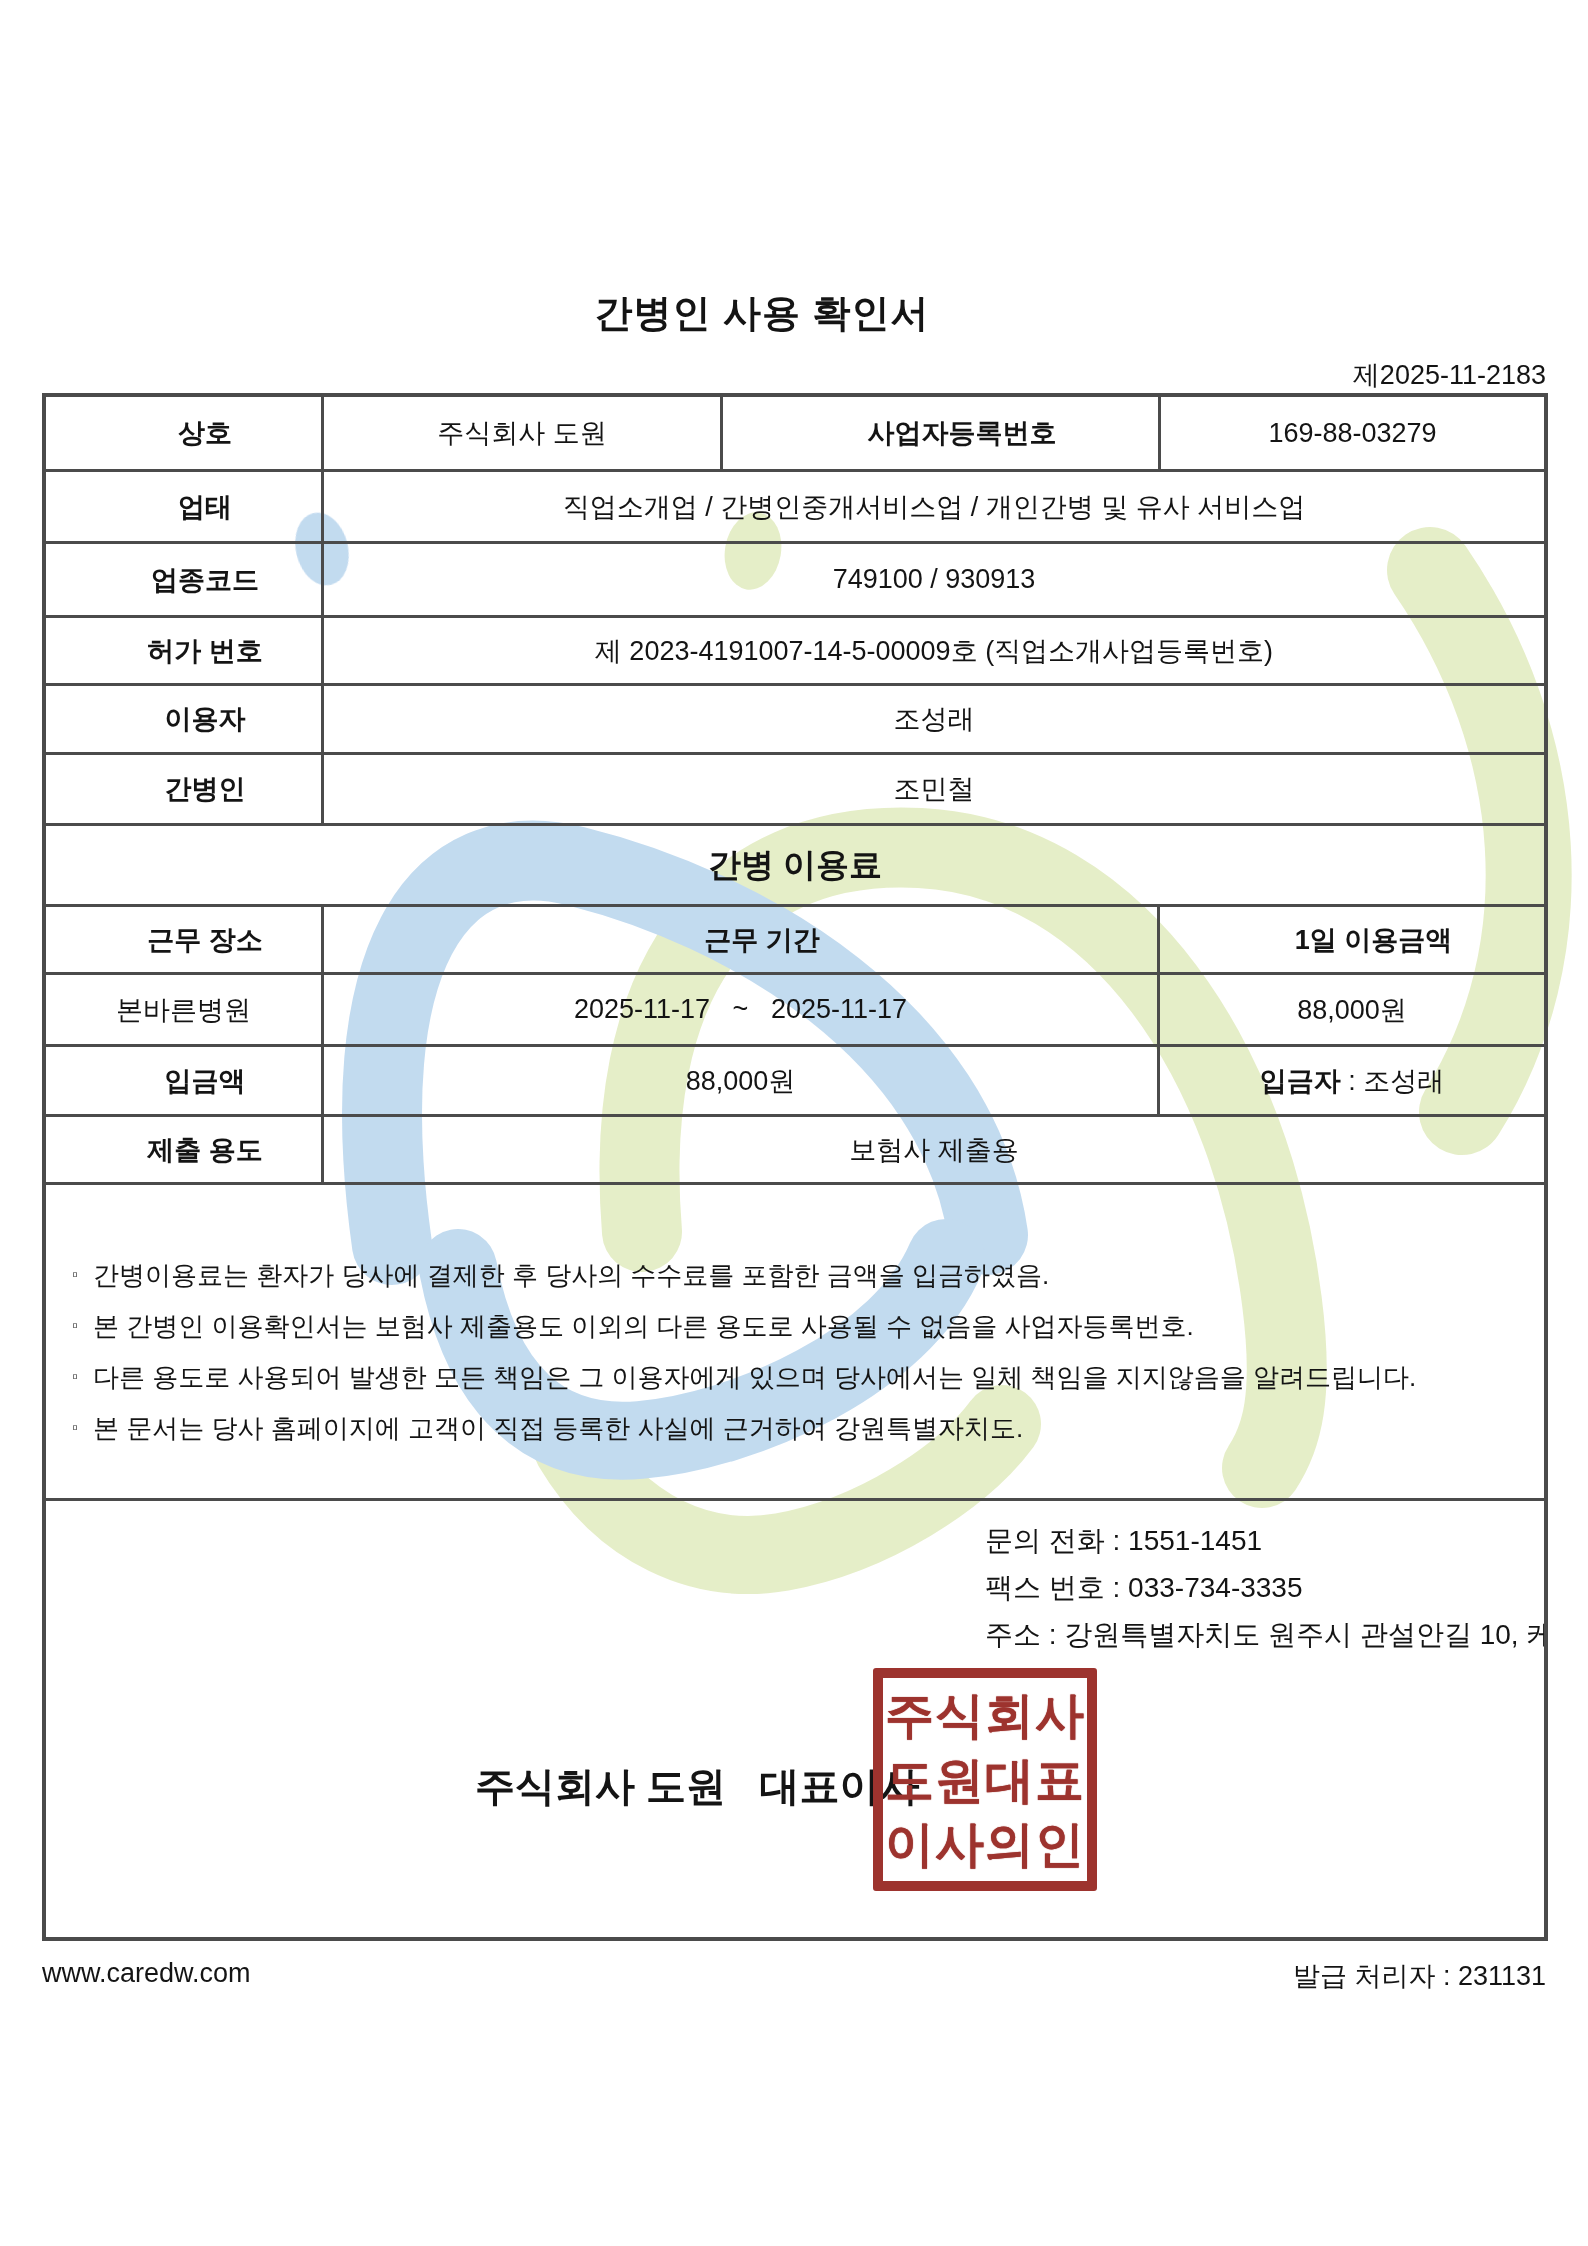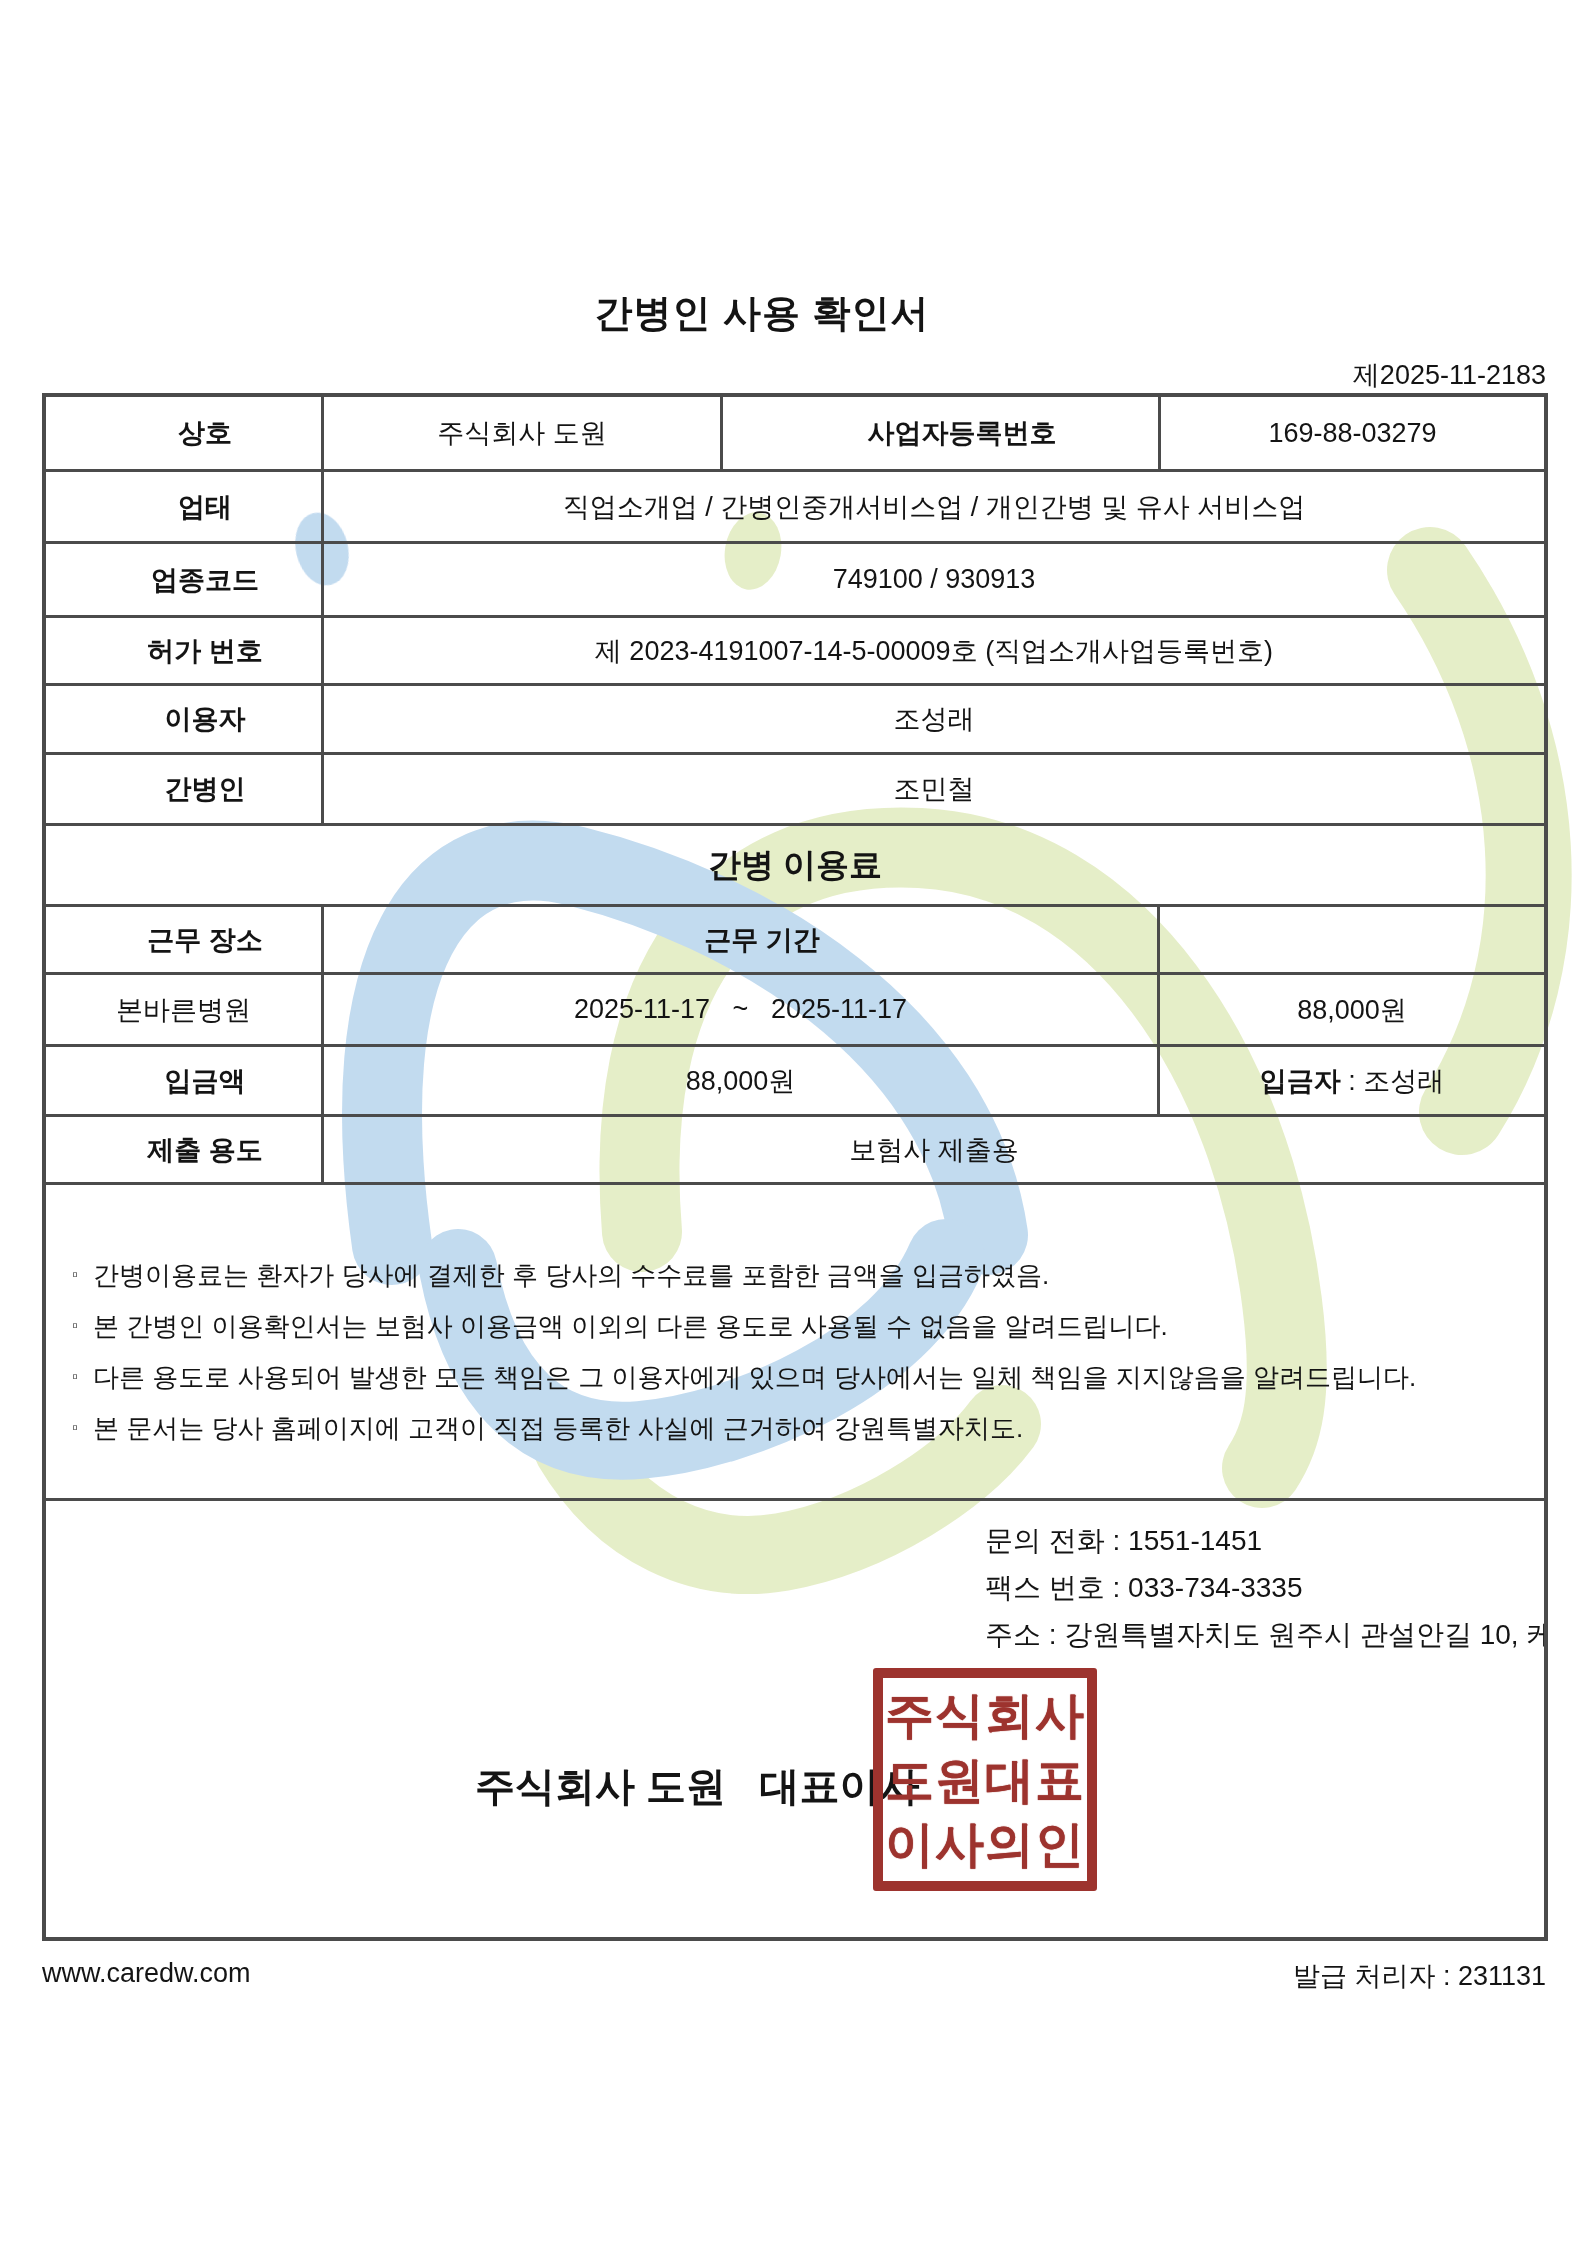--- a/index.html
+++ b/index.html
@@ -111,20 +111,21 @@
       <div class="td end" style="flex:1;">조민철</div>
     </div>
 
     <div class="tr" style="height:81px;">
       <div class="td end fee-title" style="flex:1;">간병 이용료</div>
     </div>
 
     <div class="tr" style="height:68px;">
       <div class="td lbl" style="width:278px;">근무 장소</div>
       <div class="td lbl" style="width:836px;">근무 기간</div>
+      <div class="td lbl end" style="flex:1;">1일 이용금액</div>
     </div>
 
     <div class="tr" style="height:72px;">
       <div class="td" style="width:278px;">본바른병원</div>
       <div class="td" style="width:836px; white-space:pre;">2025-11-17   ~   2025-11-17</div>
       <div class="td end" style="flex:1;">88,000원</div>
     </div>
 
     <div class="tr" style="height:70px;">
       <div class="td lbl" style="width:278px;">입금액</div>
@@ -141,21 +142,21 @@
     </div>
 
     <div class="tr" style="height:316px;">
       <div class="td end notes-cell" style="flex:1;">
         <div class="note-line">
           <span class="sq">▫</span>
           <span>간병이용료는 환자가 당사에 결제한 후 당사의 수수료를 포함한 금액을 입금하였음.</span>
         </div>
         <div class="note-line">
           <span class="sq">▫</span>
-          <span>본 간병인 이용확인서는 보험사 이용금액 이외의 다른 용도로 사용될 수 없음을 알려드립니다.</span>
+          <span>본 간병인 이용확인서는 보험사 제출용도 이외의 다른 용도로 사용될 수 없음을 사업자등록번호.</span>
         </div>
         <div class="note-line">
           <span class="sq">▫</span>
           <span>다른 용도로 사용되어 발생한 모든 책임은 그 이용자에게 있으며 당사에서는 일체 책임을 지지않음을 알려드립니다.</span>
         </div>
         <div class="note-line">
           <span class="sq">▫</span>
           <span>본 문서는 당사 홈페이지에 고객이 직접 등록한 사실에 근거하여 강원특별자치도.</span>
         </div>
       </div>

